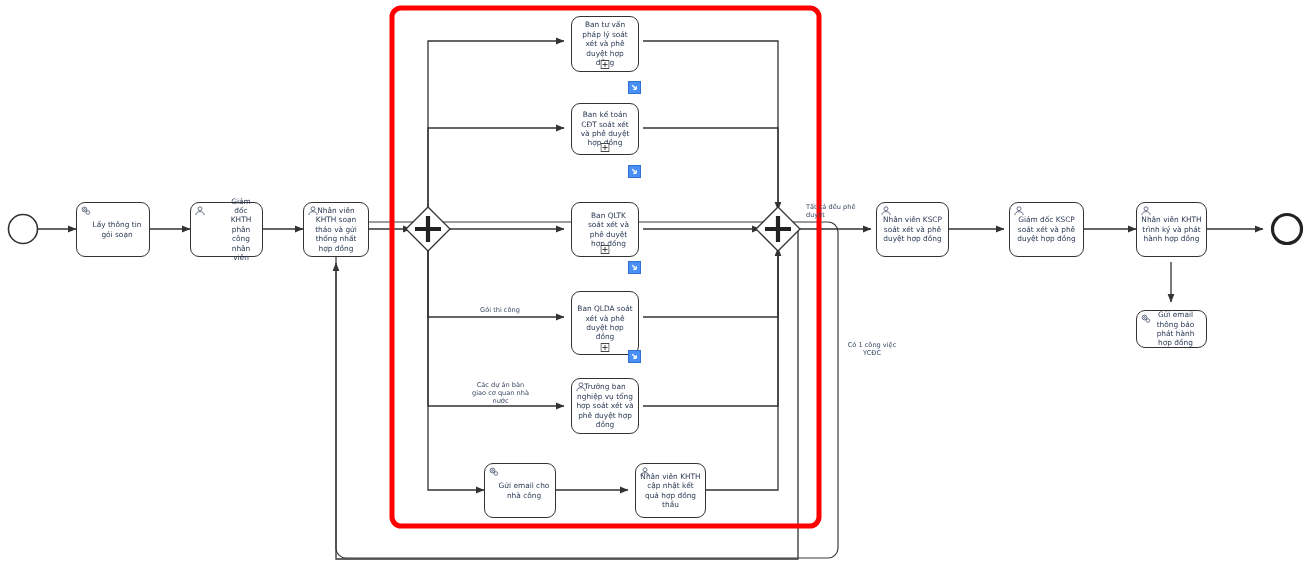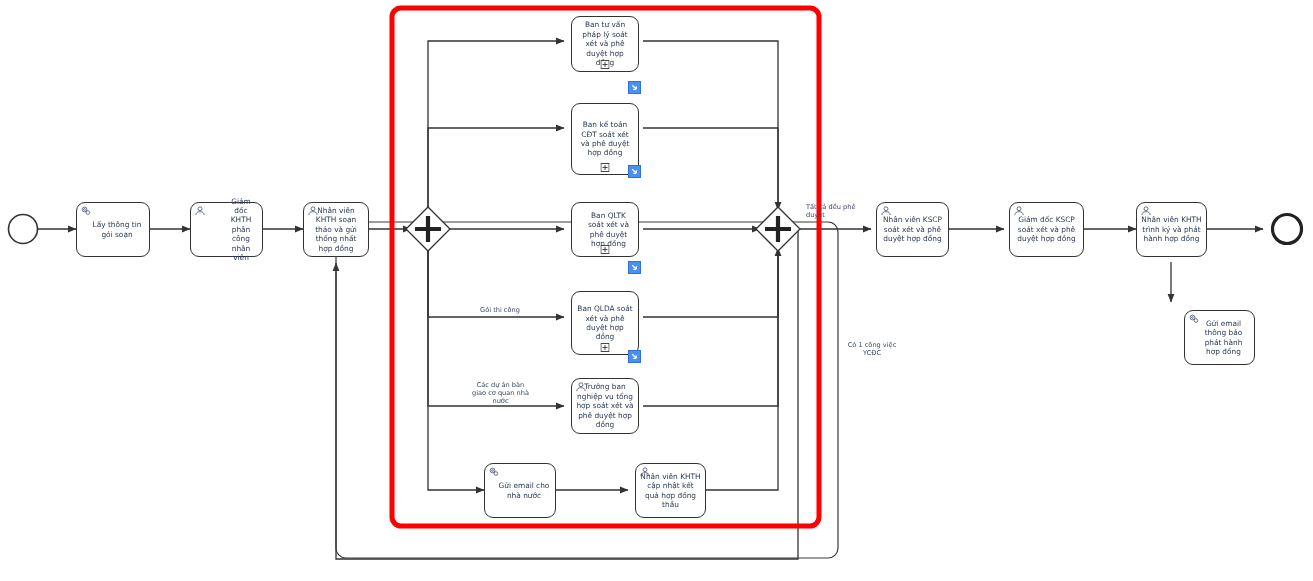--- a/index.html
+++ b/index.html
@@ -153,21 +153,21 @@
       <rect x="0.5" y="0.5" width="9" height="9" fill="#fff" stroke="#333" stroke-width="1"></rect>
       <path d="M5,2.2 L5,7.8 M2.2,5 L7.8,5" stroke="#333" stroke-width="1"></path>
     </svg>
   </div>
   <div class="blue-ev" style="left:628px;top:81px;">
     <svg viewBox="0 0 10 10" width="9" height="9">
       <path d="M2.5,2.5 L7,7 M7,7 L7,3.6 M7,7 L3.6,7" stroke="#fff" stroke-width="1.4" fill="none"></path>
     </svg>
   </div>
 
-  <div class="task" style="left:571px;top:103px;width:68px;height:72px;">
+  <div class="task" style="left:571px;top:103px;width:68px;height:52px;">
     <span class="lbl">Ban kế toán
 CĐT soát xét
 và phê duyệt
 hợp đồng</span>
     <svg class="marker-plus" viewBox="0 0 10 10">
       <rect x="0.5" y="0.5" width="9" height="9" fill="#fff" stroke="#333" stroke-width="1"></rect>
       <path d="M5,2.2 L5,7.8 M2.2,5 L7.8,5" stroke="#333" stroke-width="1"></path>
     </svg>
   </div>
   <div class="blue-ev" style="left:628px;top:165px;">
@@ -222,21 +222,21 @@
 
   <div class="task gearhead" style="left:484px;top:463px;width:72px;height:55px;">
     <svg class="ico" viewBox="0 0 16 16">
       <g fill="none" stroke="#4a5670" stroke-width="1.1">
         <circle cx="6" cy="6" r="3.2"></circle>
           <circle cx="6" cy="6" r="1.2"></circle>
         <circle cx="10.5" cy="10" r="2.4"></circle>
       </g>
     </svg>
     <span class="lbl">Gửi email cho
-nhà nước</span>
+nhà công</span>
   </div>
 
   <div class="task" style="left:635px;top:463px;width:71px;height:55px;">
     <svg class="ico" viewBox="0 0 16 16">
       <g fill="none" stroke="#4a5670" stroke-width="1.1">
         <circle cx="8" cy="5" r="2.6"></circle>
           <path d="M2.5,13.5 a5.5,4.6 0 0 1 11,0"></path>
       </g>
     </svg>
     <span class="lbl">Nhân viên
@@ -277,21 +277,21 @@
         <circle cx="8" cy="5" r="2.6"></circle>
           <path d="M2.5,13.5 a5.5,4.6 0 0 1 11,0"></path>
       </g>
     </svg>
     <span class="lbl">Nhân viên
 KHTH trình ký
 và phát hành
 hợp đồng</span>
   </div>
 
-  <div class="task gearhead" style="left:1184px;top:310px;width:71px;height:55px;">
+  <div class="task gearhead" style="left:1136px;top:310px;width:71px;height:38px;">
     <svg class="ico" viewBox="0 0 16 16">
       <g fill="none" stroke="#4a5670" stroke-width="1.1">
         <circle cx="6" cy="6" r="3.2"></circle>
           <circle cx="6" cy="6" r="1.2"></circle>
         <circle cx="10.5" cy="10" r="2.4"></circle>
       </g>
     </svg>
     <span class="lbl">Gửi email
 thông báo phát
 hành hợp đồng</span>

